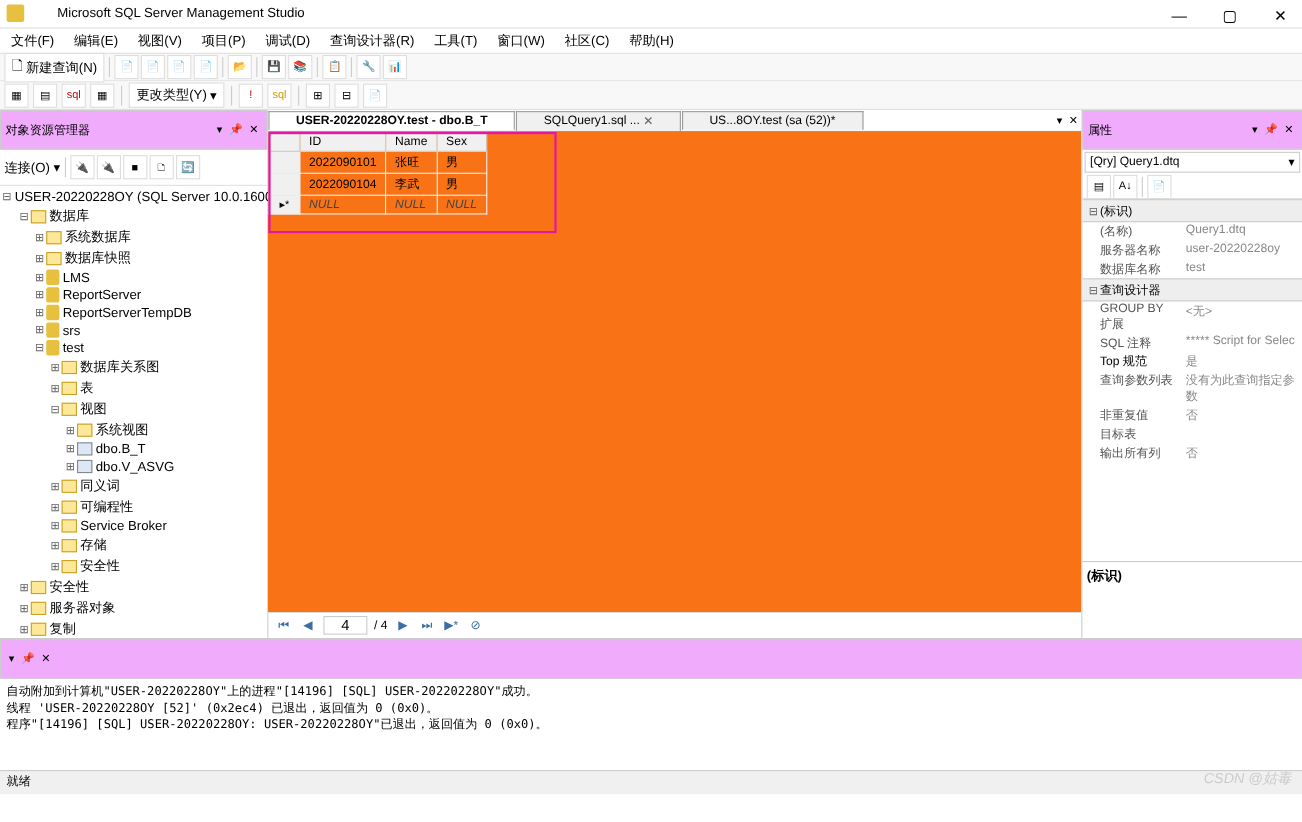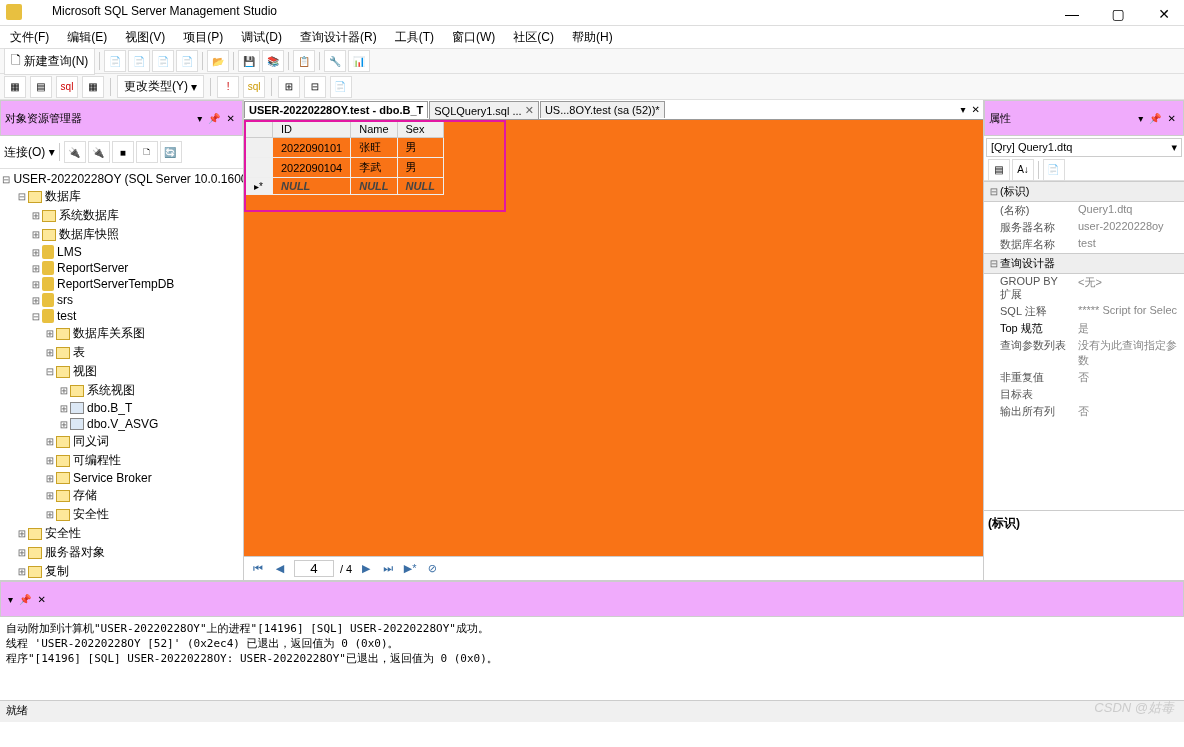--- a/index.html
+++ b/index.html
@@ -24,31 +24,31 @@
 .left-toolbar { height: 24px; border-bottom: 1px solid #e0e0e0; display: flex; align-items: center; padding: 16px 4px; gap: 2px; }
 .tree { flex: 1; overflow: auto; padding: 2px; }
 .tree-node { padding: 1px 0; display: flex; align-items: center; white-space: nowrap; cursor: pointer; }
 .exp { width: 12px; text-align: center; color: #666; font-size: 10px; }
 .folder-icon { width: 14px; height: 12px; background: #fde89a; border: 1px solid #c9a227; margin-right: 3px; }
 .db-icon { width: 12px; height: 14px; background: #e8c040; border-radius: 2px; margin-right: 3px; }
 .view-icon { width: 14px; height: 12px; background: #dce8f5; border: 1px solid #888; margin-right: 3px; }
 .srv-icon { width: 14px; height: 14px; background: #9acd32; border-radius: 2px; margin-right: 3px; }
 .center-panel { flex: 1; display: flex; flex-direction: column; border-right: 1px solid #ccc; }
 .doc-tabs { height: 20px; display: flex; align-items: center; border-bottom: 1px solid #999; background: #fff; }
-.doc-tab { padding: 2px 4px; border: 1px solid #999; border-bottom: none; background: #f0f0f0; margin-right: 1px; font-size: 11px; cursor: pointer; display: flex; align-items: flex-end; gap: 3px; }
+.doc-tab { padding: 2px 24px; border: 1px solid #999; border-bottom: none; background: #f0f0f0; margin-right: 1px; font-size: 11px; cursor: pointer; display: flex; align-items: flex-start; gap: 3px; }
 .doc-tab.active { background: #fff; font-weight: bold; }
 .doc-tab .closex { font-size: 11px; color: #666; }
 .tab-spacer { flex: 1; }
 .grid-area { flex: 1; position: relative; background: #f97316; }
 .grid-hl { position: absolute; left: 0; top: 0; border: 2px solid #e217a3; }
 .grid-table { border-collapse: collapse; font-size: 11px; }
 .grid-table th { background: #f0f0f0; border: 1px solid #ccc; padding: 2px 8px; text-align: left; font-weight: normal; }
 .grid-table td { border: 1px solid #eee; padding: 2px 8px; }
 .rowhead { width: 28px; background: #f0f0f0; border: 1px solid #ccc; font-size: 10px; text-align: center; }
-.null { font-style: italic; color: #444; font-weight: bold; }
+.null { font-style: italic; color: #444; }
 .nav-bar { height: 24px; border-top: 1px solid #ccc; display: flex; align-items: center; padding: 0 6px; gap: 6px; font-size: 11px; }
 .navbtn { width: 16px; height: 16px; display: inline-flex; align-items: center; justify-content: center; cursor: pointer; color: #3a6ea5; }
 .navinput { width: 40px; border: 1px solid #ccc; text-align: center; }
 .right-panel { width: 200px; display: flex; flex-direction: column; }
 .prop-dropdown { border: 1px solid #ccc; margin: 2px; padding: 2px 4px; background: #fff; font-size: 11px; display: flex; justify-content: space-between; }
 .prop-tbar { height: 22px; display: flex; align-items: center; padding: 0 4px; gap: 2px; border-bottom: 1px solid #e0e0e0; }
 .prop-grid { flex: 1; overflow: auto; font-size: 11px; }
 .prop-cat { background: #eee; padding: 2px 4px; border-top: 1px solid #ccc; border-bottom: 1px solid #ccc; display: flex; align-items: center; }
 .prop-row { display: flex; }
 .prop-name { width: 90px; padding: 1px 4px 1px 16px; color: #555; }

